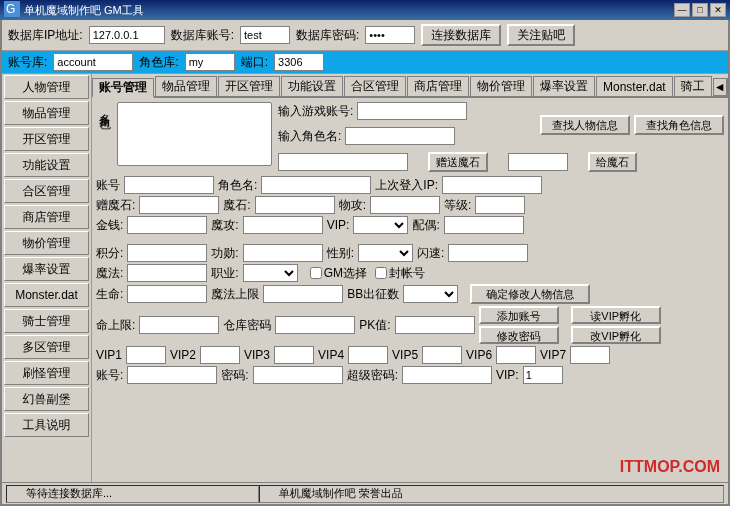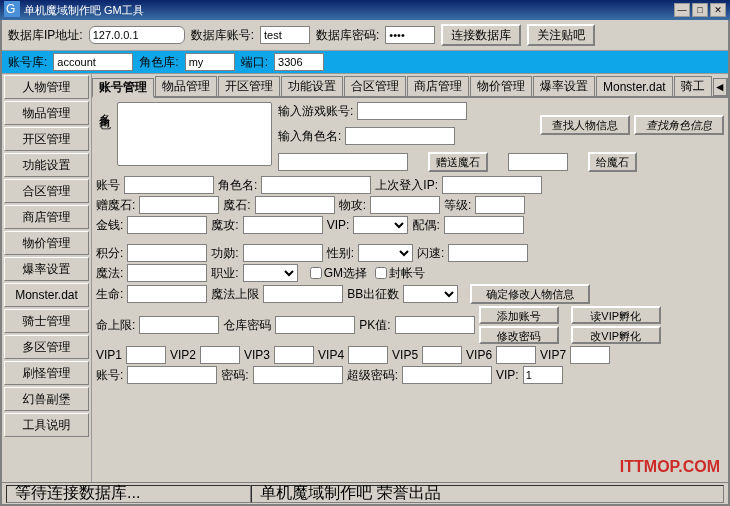--- a/index.html
+++ b/index.html
@@ -203,25 +203,25 @@
       height: 22px;
       background: #d4d0c8;
       border-top: 1px solid #808080;
       display: flex;
       align-items: center;
       padding: 0 4px;
       gap: 0;
     }
     .status-segment {
       border: 1px inset #808080;
-      padding: 1px 8px;
+      padding: 1px 19px;
       height: 18px;
       display: flex;
       align-items: center;
-      font-size: 16px;
+      font-size: 11px;
     }
     .status-segment:first-child { flex: 1; }
     .status-segment:last-child { flex: 2; }
 
     
     .cb-wrapper {
       display: flex;
       align-items: center;
       gap: 2px;
     }
@@ -242,21 +242,21 @@
     <div class="title-btn minimize">—</div>
     <div class="title-btn maximize">□</div>
     <div class="title-btn close">✕</div>
   </div>
 </div>
 
 <div class="main-window">
 
   <div class="config-bar">
     <span class="config-label">数据库IP地址:</span>
-    <input class="config-input" style="width: 96px; border-radius: 6px;" value="127.0.0.1">
+    <input class="config-input" style="width: 76px;" value="127.0.0.1">
     <span class="config-label">数据库账号:</span>
     <input class="config-input" style="width: 50px;" value="test">
     <span class="config-label">数据库密码:</span>
     <input class="config-input" style="width: 50px;" type="password" value="****">
     <button class="config-btn">连接数据库</button>
     <button class="config-btn">关注贴吧</button>
   </div>
 
   <div class="account-bar">
     <span class="config-label">账号库:</span>
@@ -371,21 +371,21 @@
                   <span class="form-label">输入游戏账号:</span>
                   <input class="form-input" style="width: 110px;">
                 </div>
                 <div class="form-row">
                   <span class="form-label">输入角色名:</span>
                   <input class="form-input" style="width: 110px;">
                 </div>
               </div>
               <div style="display:flex; flex-direction:row; gap:4px;">
                 <button class="action-btn" style="width:90px;">查找人物信息</button>
-                <button class="action-btn" style="width:90px;font-style:italic;">查找角色信息</button>
+                <button class="action-btn" style="width:90px;">查找角色信息</button>
               </div>
             </div>
 
             <div style="display:flex; gap:20px; align-items:center;">
               <input class="form-input" style="width: 130px;">
               <button class="action-btn">赠送魔石</button>
               <input class="form-input" style="width: 60px;">
               <button class="action-btn">给魔石</button>
             </div>
           </div>

